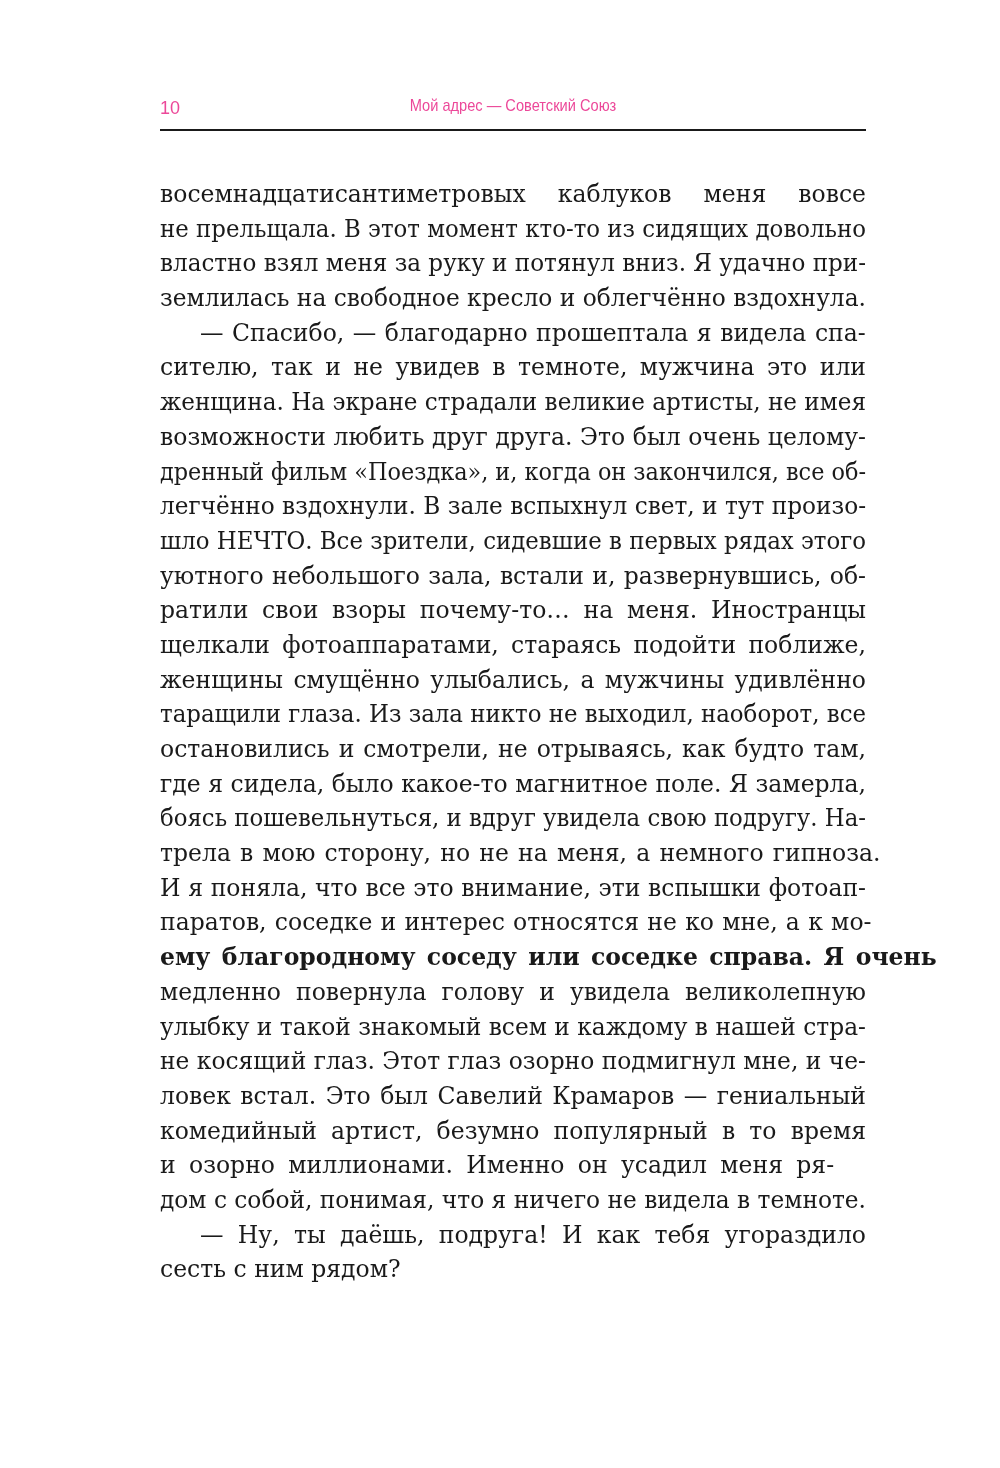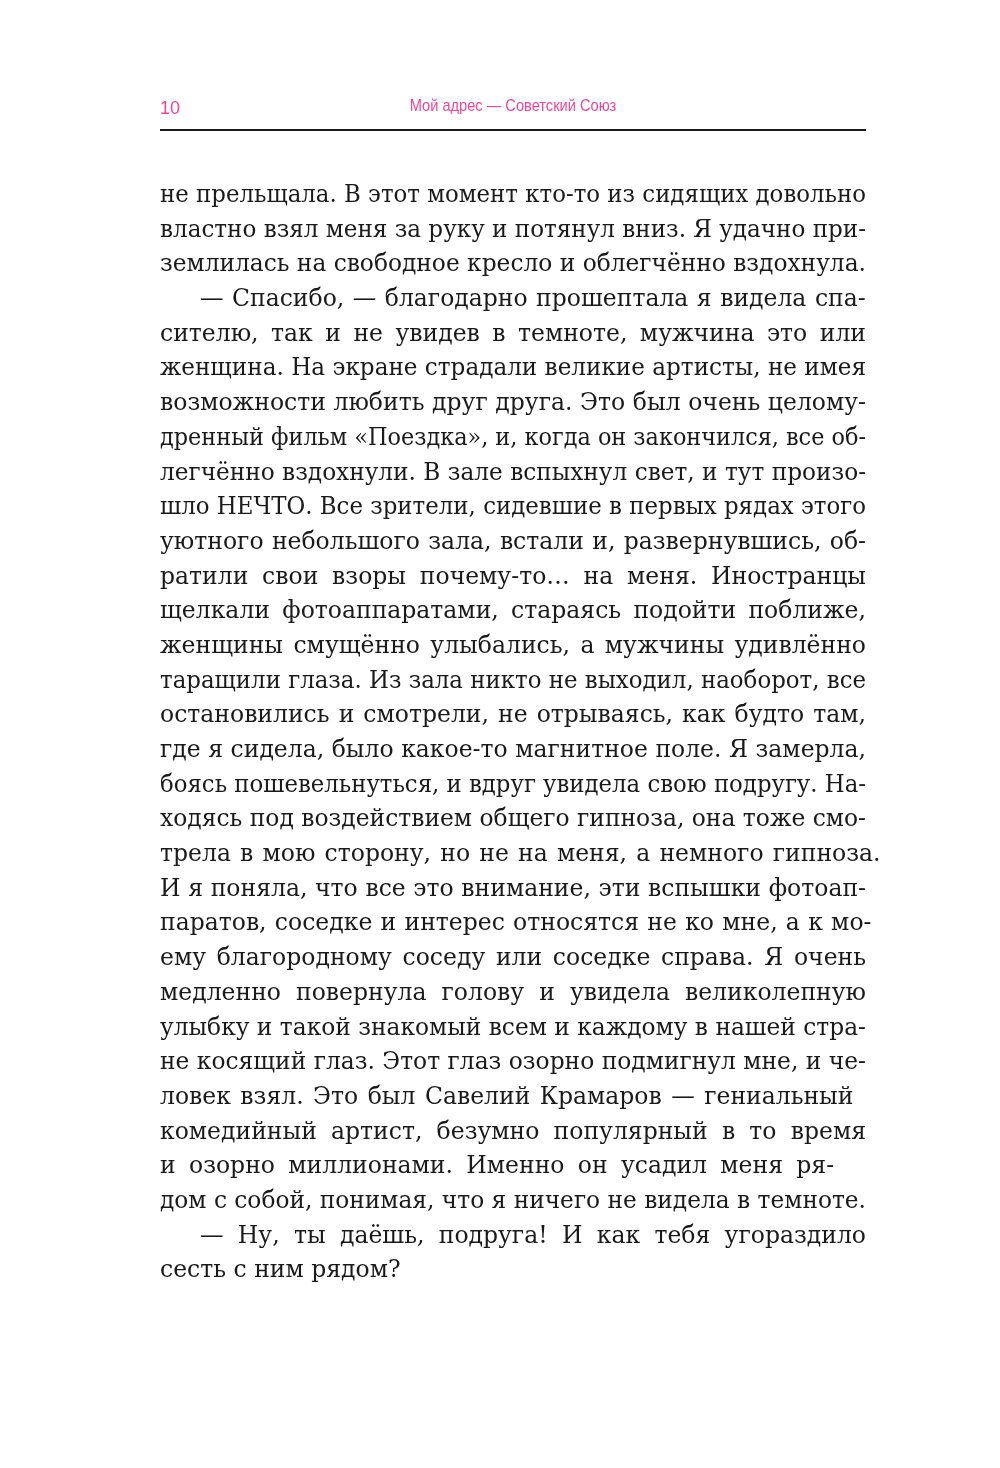--- a/index.html
+++ b/index.html
@@ -25,46 +25,46 @@
 <body>
 
 <div class="page">
   <div class="running-head">
     <span class="page-number">10</span>
     <div class="book-title">Мой адрес — Советский Союз</div>
   </div>
   <div class="head-rule"></div>
 
   <div class="body-text" id="body-text">
+      <div class="line"><span style="white-space: nowrap; word-spacing: 24.6146px;">восемнадцатисантиметровых каблуков меня вовсе</span></div>
       <div class="line"><span style="white-space: nowrap; transform-origin: left center; transform: scaleX(0.972975);">не прельщала. В этот момент кто-то из сидящих довольно</span></div>
       <div class="line"><span style="white-space: nowrap; transform-origin: left center; transform: scaleX(0.981855);">властно взял меня за руку и потянул вниз. Я удачно при-</span></div>
       <div class="line last"><span style="white-space: nowrap; transform-origin: left center; transform: scaleX(0.991943);">землилась на свободное кресло и облегчённо вздохнула.</span></div>
       <div class="line indent"><span style="white-space: nowrap; word-spacing: 1.02902px;">— Спасибо, — благодарно прошептала я видела спа-</span></div>
       <div class="line"><span style="white-space: nowrap; word-spacing: 5.01562px;">сителю, так и не увидев в темноте, мужчина это или</span></div>
       <div class="line"><span style="white-space: nowrap; transform-origin: left center; transform: scaleX(0.983715);">женщина. На экране страдали великие артисты, не имея</span></div>
       <div class="line"><span style="white-space: nowrap; word-spacing: 0.136161px;">возможности любить друг друга. Это был очень целому-</span></div>
       <div class="line"><span style="white-space: nowrap; transform-origin: left center; transform: scaleX(0.951843);">дренный фильм «Поездка», и, когда он закончился, все об-</span></div>
       <div class="line"><span style="white-space: nowrap; transform-origin: left center; transform: scaleX(0.98832);">легчённо вздохнули. В зале вспыхнул свет, и тут произо-</span></div>
       <div class="line"><span style="white-space: nowrap; transform-origin: left center; transform: scaleX(0.973793);">шло НЕЧТО. Все зрители, сидевшие в первых рядах этого</span></div>
       <div class="line"><span style="white-space: nowrap; word-spacing: 0.877604px;">уютного небольшого зала, встали и, развернувшись, об-</span></div>
       <div class="line"><span style="white-space: nowrap; word-spacing: 6.32552px;">ратили свои взоры почему-то… на меня. Иностранцы</span></div>
       <div class="line"><span style="white-space: nowrap; word-spacing: 4.82812px;">щелкали фотоаппаратами, стараясь подойти поближе,</span></div>
       <div class="line"><span style="white-space: nowrap; word-spacing: 2.92813px;">женщины смущённо улыбались, а мужчины удивлённо</span></div>
       <div class="line"><span style="white-space: nowrap; transform-origin: left center; transform: scaleX(0.973478);">таращили глаза. Из зала никто не выходил, наоборот, все</span></div>
       <div class="line"><span style="white-space: nowrap; word-spacing: 1.59598px;">остановились и смотрели, не отрываясь, как будто там,</span></div>
       <div class="line"><span style="white-space: nowrap; word-spacing: 0.0546875px;">где я сидела, было какое-то магнитное поле. Я замерла,</span></div>
       <div class="line"><span style="white-space: nowrap; transform-origin: left center; transform: scaleX(0.970676);">боясь пошевельнуться, и вдруг увидела свою подругу. На-</span></div>
-      <div class="line"><span style="white-space: nowrap; transform-origin: left center; transform: scaleX(0.995791);">ходясь под воздействием общего гипноза, она тоже смо-</span></div>
       <div class="line"><span style="white-space: nowrap; word-spacing: 1.72656px;">трела в мою сторону, но не на меня, а немного гипноза.</span></div>
       <div class="line"><span style="white-space: nowrap; word-spacing: 0.201389px;">И я поняла, что все это внимание, эти вспышки фотоап-</span></div>
       <div class="line"><span style="white-space: nowrap; word-spacing: 0.803125px;">паратов, соседке и интерес относятся не ко мне, а к мо-</span></div>
-      <div class="line"><span style="white-space: nowrap; word-spacing: 3.22545px;">ему благородному соседу или соседке справа. Я очень</span></div>
+      <div class="line"><span style="white-space: nowrap; word-spacing: 3.22545px; font-weight: bold;">ему благородному соседу или соседке справа. Я очень</span></div>
       <div class="line"><span style="white-space: nowrap; word-spacing: 7.59063px;">медленно повернула голову и увидела великолепную</span></div>
       <div class="line"><span style="white-space: nowrap; transform-origin: left center; transform: scaleX(0.992597);">улыбку и такой знакомый всем и каждому в нашей стра-</span></div>
       <div class="line"><span style="white-space: nowrap; transform-origin: left center; transform: scaleX(0.994607);">не косящий глаз. Этот глаз озорно подмигнул мне, и че-</span></div>
-      <div class="line"><span style="white-space: nowrap; word-spacing: 1.9933px;">ловек взял. Это был Савелий Крамаров — гениальный</span></div>
+      <div class="line"><span style="white-space: nowrap; word-spacing: 1.9933px;">ловек встал. Это был Савелий Крамаров — гениальный</span></div>
       <div class="line"><span style="white-space: nowrap; word-spacing: 6.73177px;">комедийный артист, безумно популярный в то время</span></div>
       <div class="line"><span style="white-space: nowrap; word-spacing: 5.85714px;">и озорно миллионами. Именно он усадил меня ря-</span></div>
       <div class="line last"><span style="white-space: nowrap; transform-origin: left center; transform: scaleX(0.991095);">дом с собой, понимая, что я ничего не видела в темноте.</span></div>
       <div class="line indent"><span style="white-space: nowrap; word-spacing: 6.83594px;">— Ну, ты даёшь, подруга! И как тебя угораздило</span></div>
       <div class="line last"><span style="white-space: nowrap;">сесть с ним рядом?</span></div>
     </div>
 </div>
 
 </body></html>

